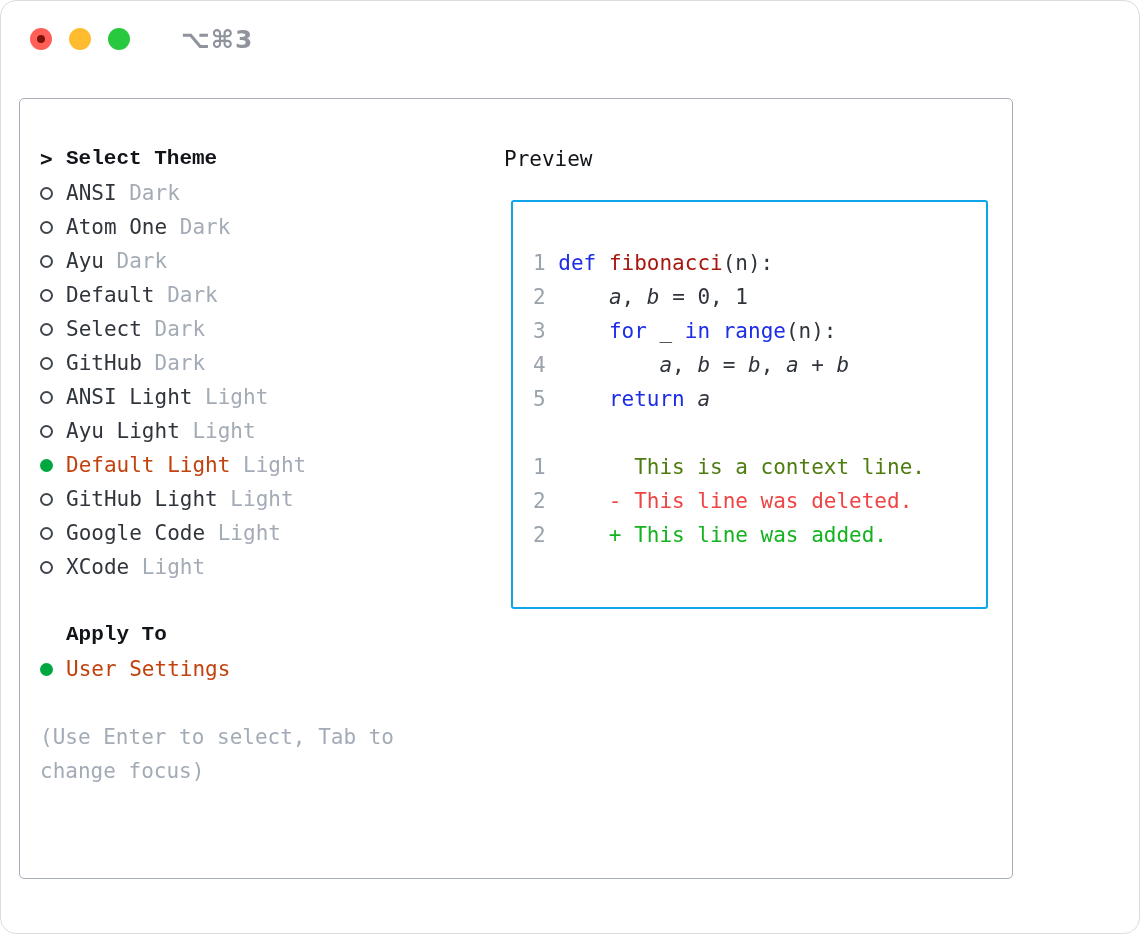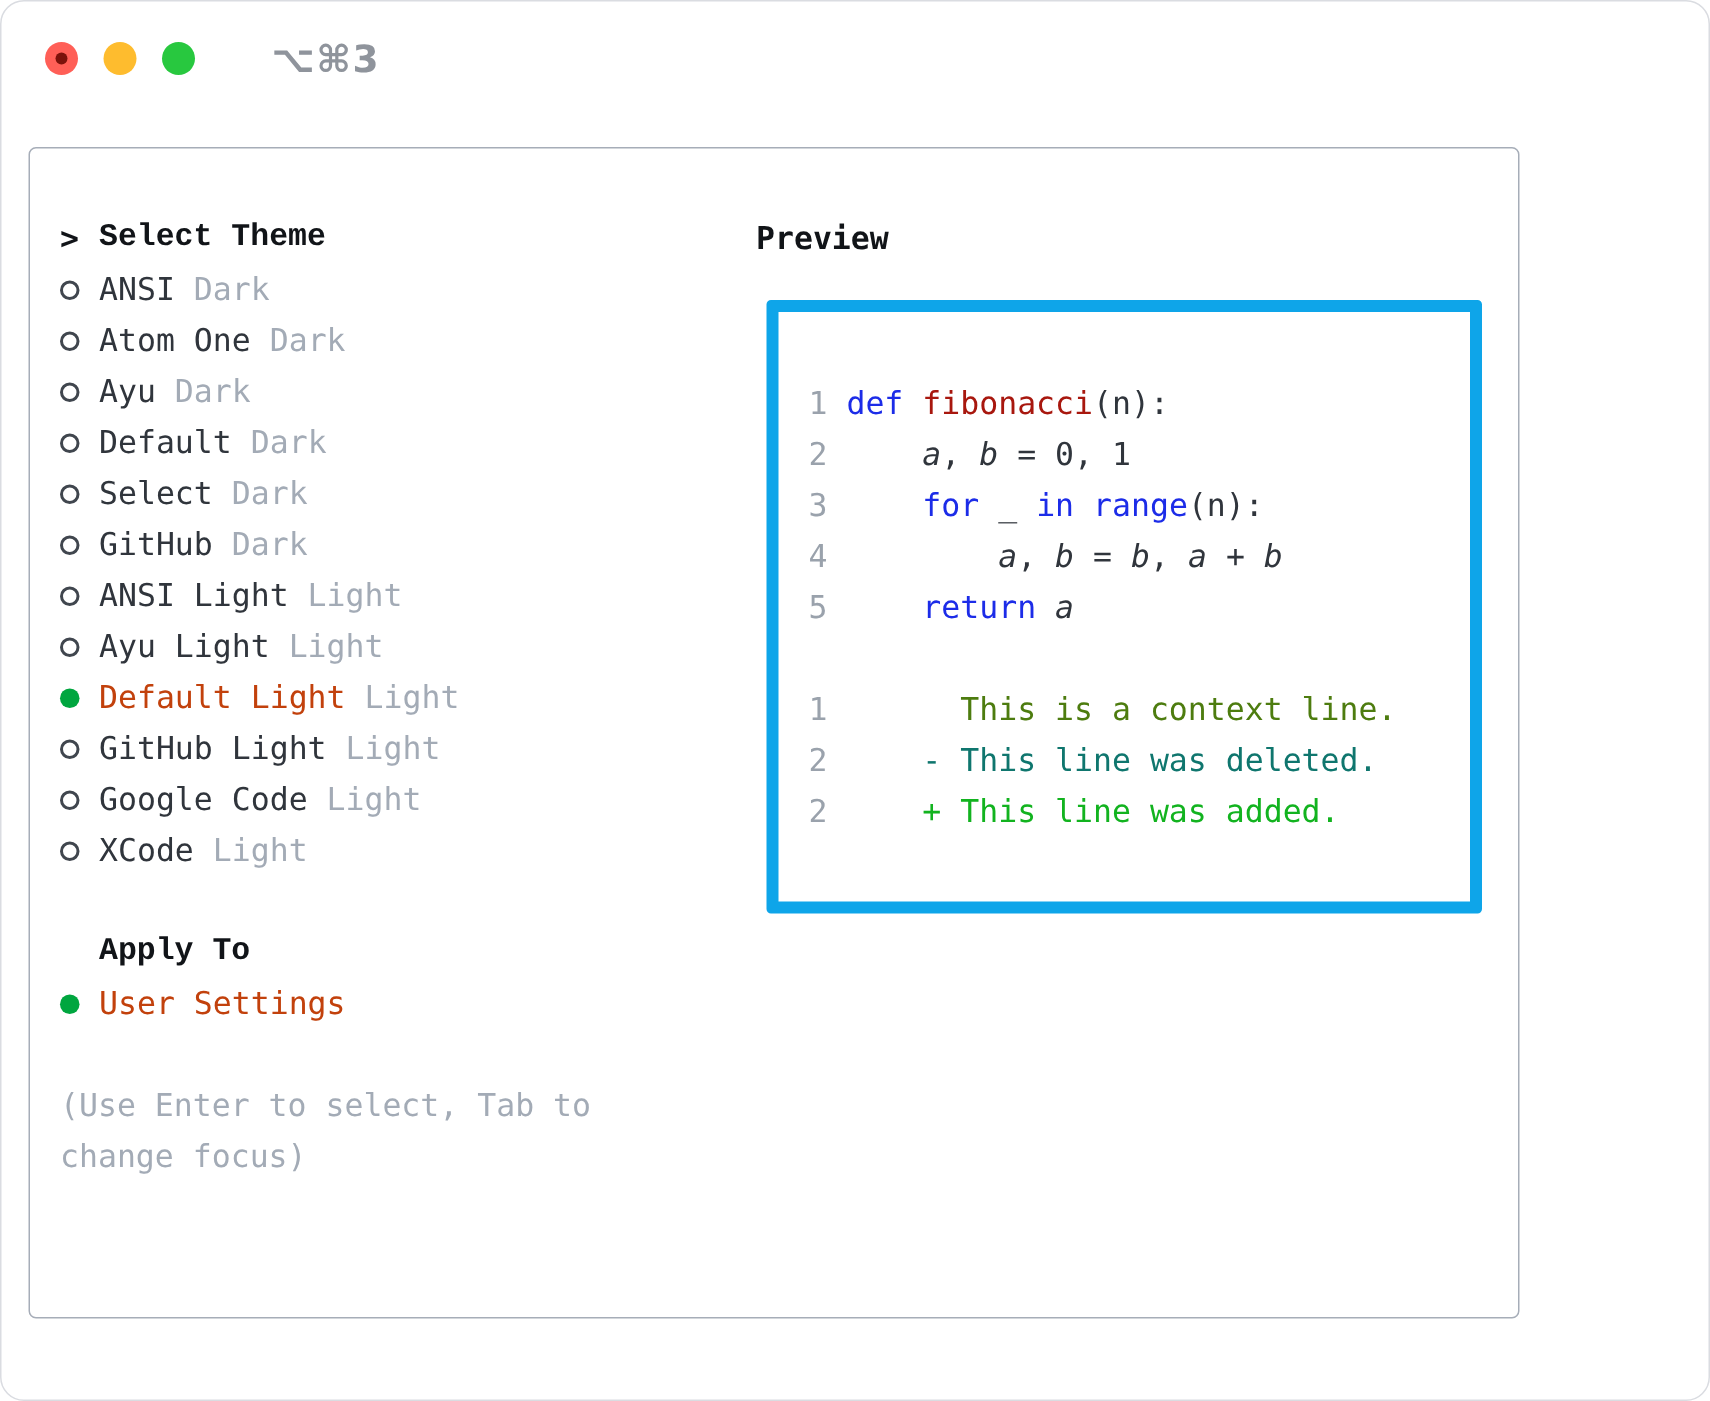--- a/index.html
+++ b/index.html
@@ -41,31 +41,31 @@
   .prefix { font-weight: bold; color: #111418; }
   .hdr { font-weight: bold; color: #111418; font-family: Liberation Mono, monospace; }
   .t-name { color: #30353c; }
   .t-name.sel { color: #c2410c; }
   .t-variant { color: #a3abb6; }
   .spacer { height: 34px; }
   .help { width: 400px; color: #a3abb6; font-size: 21px; line-height: 34px; }
 
   
   .preview-label { position: absolute; left: 484px; top: 43px; height: 34px;
-    line-height: 34px; font-size: 21px; font-weight: bold; color: #111418; }
+    line-height: 34px; font-size: 21px; font-weight: normal; color: #111418; }
   .preview-box { position: absolute; left: 491px; top: 101px; width: 477px; height: 409px;
-    border: 8px solid #0ea5e9; border-radius: 3px; background: #ffffff; overflow: hidden; }
+    border: 2px solid #0ea5e9; border-radius: 3px; background: #ffffff; overflow: hidden; }
   .code { padding: 44px 0 0 20px; font-size: 21px; line-height: 34px; color: #30353c; }
   .cl { white-space: pre; height: 34px; }
   .ln { display: inline-block; min-width: 1ch; margin-right: 1ch; color: #9aa2ac; }
   .kw  { color: #1c2ce8; }
   .fn  { color: #a8170e; }
   .v   { font-style: italic; }
   .ctx { color: #4d7c0f; }
-  .del { color: #0f766e; }
+  .del { color: #ef4444; }
   .add { color: #12b31f; }
 </style>
 </head>
 <body>
 
 <div class="window">
 
   <div class="titlebar">
     <span class="light red"></span>
     <span class="light yellow"></span>

